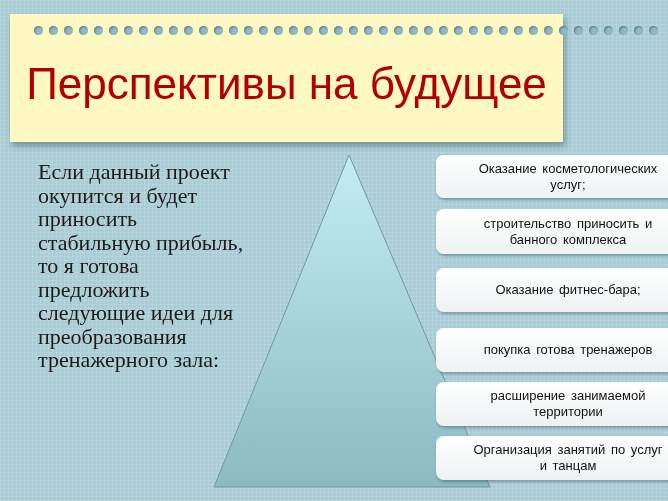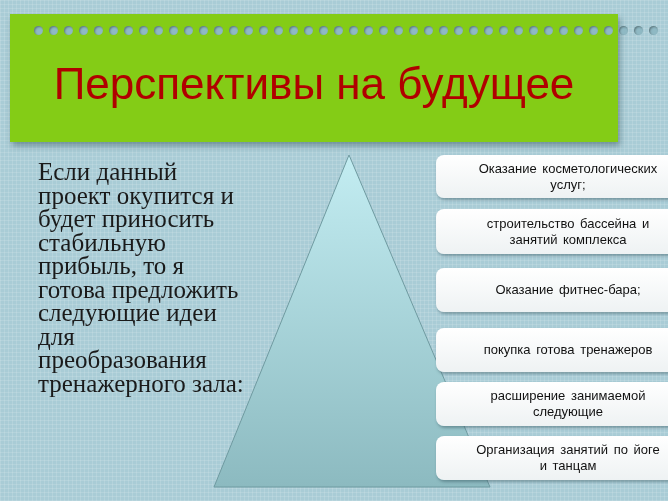--- a/index.html
+++ b/index.html
@@ -5,40 +5,41 @@
   html, body { margin:0; padding:0; }
   body {
     width:668px; height:501px; overflow:hidden; position:relative;
     background-color:#a9ccd6;
     background-image:
       repeating-linear-gradient(0deg, rgba(255,255,255,0.13) 0 1px, transparent 1px 4px),
       repeating-linear-gradient(90deg, rgba(255,255,255,0.13) 0 1px, transparent 1px 4px);
     font-family:"Liberation Sans", sans-serif;
   }
   .paper {
-    position:absolute; left:10px; top:14px; width:608px; height:128px;
-    background:#84cc16;
+    position:absolute; left:10px; top:14px; width:520px; height:128px;
+    background:#fef9c3;
     box-shadow: 2px 4px 6px rgba(40,70,80,0.45);
+    padding-left: 33px;
   }
   .holes {
     position:absolute; left:10px; top:10px; width:640px; height:14px;
     display:flex; gap:6px; overflow:hidden; padding-left:14px;
   }
   .hole {
     flex:0 0 9px; height:9px; border-radius:50%;
     background:#8fb9c4; box-shadow: inset 1px 1px 2px rgba(0,0,0,0.35);
     margin-top:2px;
   }
   .title {
     position:absolute; left:0; right:0; top:40px; text-align:center;
     color:#b00000; font-size:44px; line-height:60px;
   }
   .intro {
     position:absolute; left:38px; top:160px; width:210px;
-    font-family:"Liberation Serif", serif; font-size:25px; line-height:23.5px;
+    font-family:"Liberation Serif", serif; font-size:22px; line-height:23.5px;
     color:#1a1a1a;
   }
   svg.pyr { position:absolute; left:0; top:0; }
   .box {
     position:absolute; left:436px; width:240px;
     background:linear-gradient(#ffffff,#eef2f3);
     border-radius:8px;
     box-shadow: 1px 2px 3px rgba(40,70,80,0.4);
     display:flex; align-items:center; justify-content:center; text-align:center;
     font-size:13px; line-height:16px; color:#111;
@@ -107,26 +108,26 @@
       <stop offset="1" stop-color="#8cbac0"></stop>
     </linearGradient>
   </defs>
   <polygon points="349,155 214,487 490,487" fill="url(#pg)" stroke="#6f9aa0" stroke-width="1"></polygon>
 </svg>
 
 <div class="box" style="top:155px;height:43px;">
     <span>Оказание косметологических услуг;</span>
   </div>
 <div class="box" style="top:209px;height:45px;">
-    <span>строительство бассейна и занятий комплекса</span>
+    <span>строительство приносить и банного комплекса</span>
   </div>
 <div class="box" style="top:268px;height:44px;">
     <span>Оказание фитнес-бара;</span>
   </div>
 <div class="box" style="top:328px;height:44px;">
     <span>покупка готова тренажеров</span>
   </div>
 <div class="box" style="top:382px;height:44px;">
-    <span>расширение занимаемой следующие</span>
+    <span>расширение занимаемой территории</span>
   </div>
 <div class="box" style="top:436px;height:44px;">
-    <span>Организация занятий по йоге и танцам</span>
+    <span>Организация занятий по услуг и танцам</span>
   </div>
 
 </body></html>

